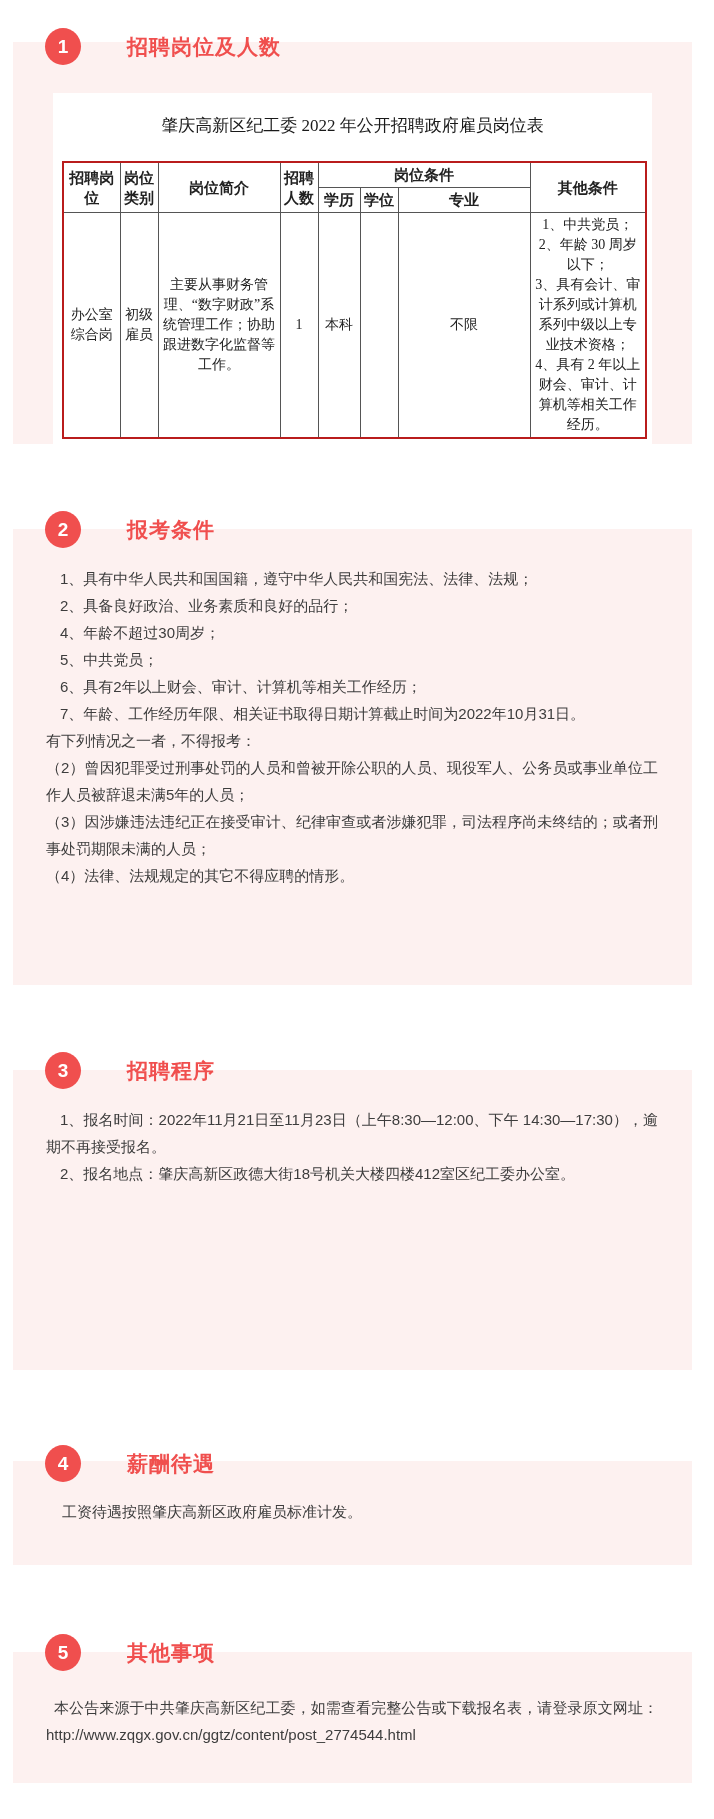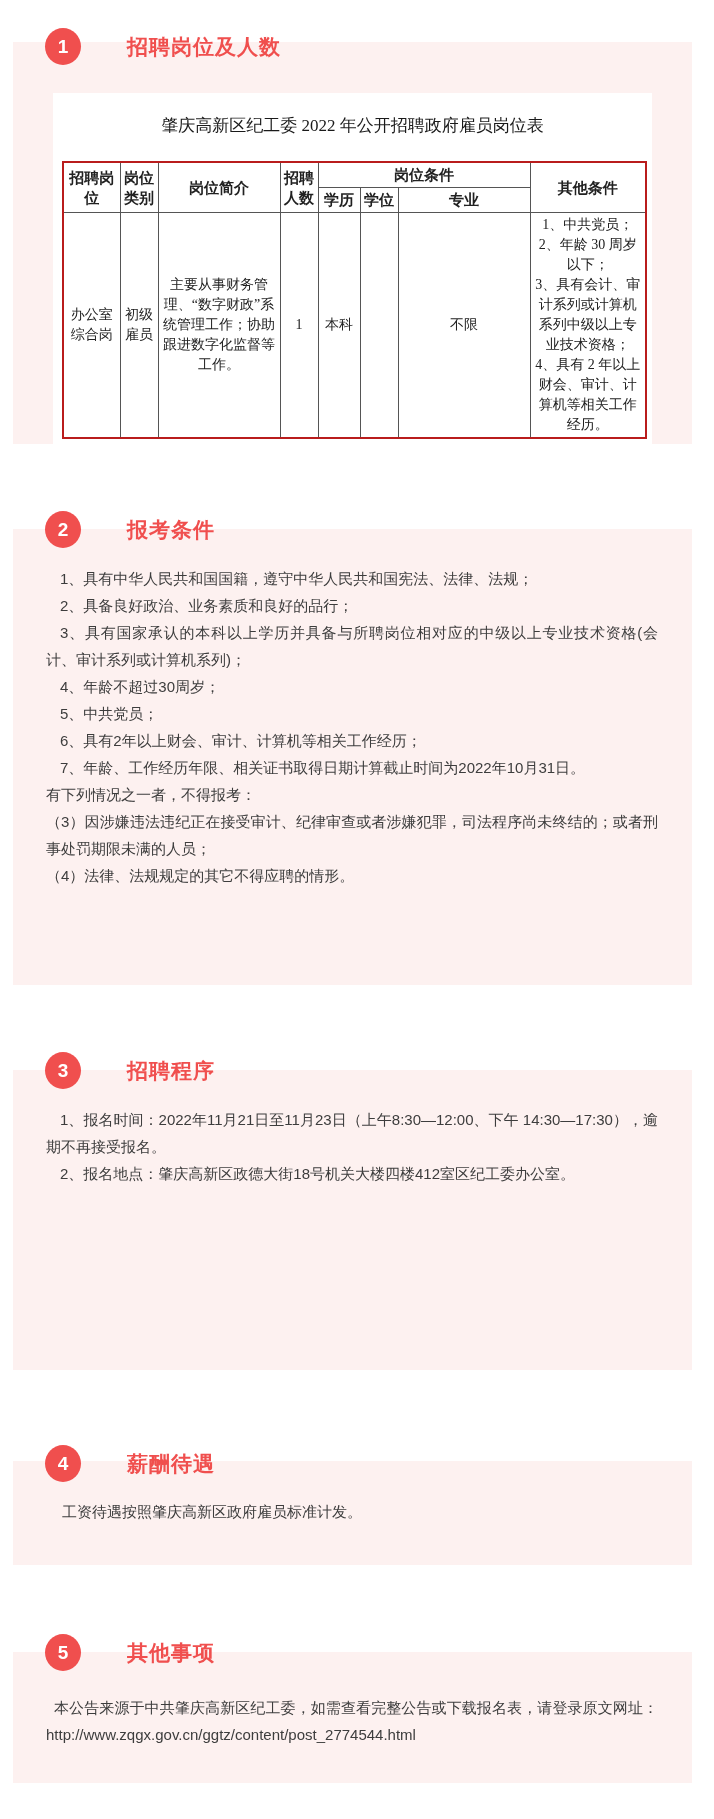--- a/index.html
+++ b/index.html
@@ -147,26 +147,26 @@
 3、具有会计、审计系列或计算机系列中级以上专业技术资格；
 4、具有 2 年以上财会、审计、计算机等相关工作经历。</td>
       </tr>
     </tbody>
       </table>
   </div>
 
   <div class="sec-body" style="top:565px;">
     <p class="indent">1、具有中华人民共和国国籍，遵守中华人民共和国宪法、法律、法规；</p>
     <p class="indent">2、具备良好政治、业务素质和良好的品行；</p>
-    <p class="indent">3、具有国家承认的本科以上学历并具备与所聘岗位相对应的中级以上专业技术资格(会计、审计系列或计算机系列)；</p>
     <p class="indent">4、年龄不超过30周岁；</p>
     <p class="indent">5、中共党员；</p>
     <p class="indent">6、具有2年以上财会、审计、计算机等相关工作经历；</p>
     <p class="indent">7、年龄、工作经历年限、相关证书取得日期计算截止时间为2022年10月31日。</p>
     <p>有下列情况之一者，不得报考：</p>
+    <p>（2）曾因犯罪受过刑事处罚的人员和曾被开除公职的人员、现役军人、公务员或事业单位工作人员被辞退未满5年的人员；</p>
     <p>（3）因涉嫌违法违纪正在接受审计、纪律审查或者涉嫌犯罪，司法程序尚未终结的；或者刑事处罚期限未满的人员；</p>
     <p>（4）法律、法规规定的其它不得应聘的情形。</p>
   </div>
 
   <div class="sec-body" style="top:1106px;">
     <p class="indent">1、报名时间：2022年11月21日至11月23日（上午8:30—12:00、下午 14:30—17:30），逾期不再接受报名。</p>
     <p class="indent">2、报名地点：肇庆高新区政德大街18号机关大楼四楼412室区纪工委办公室。</p>
   </div>
 
   <div class="sec-body" style="top:1498px;margin-left:8px;">

